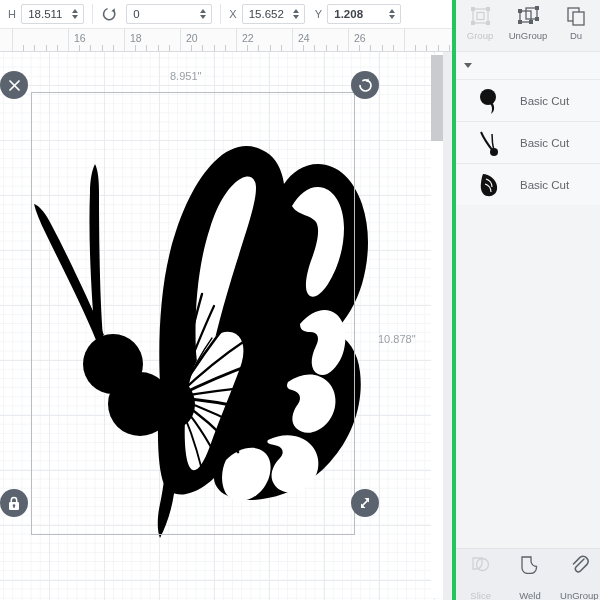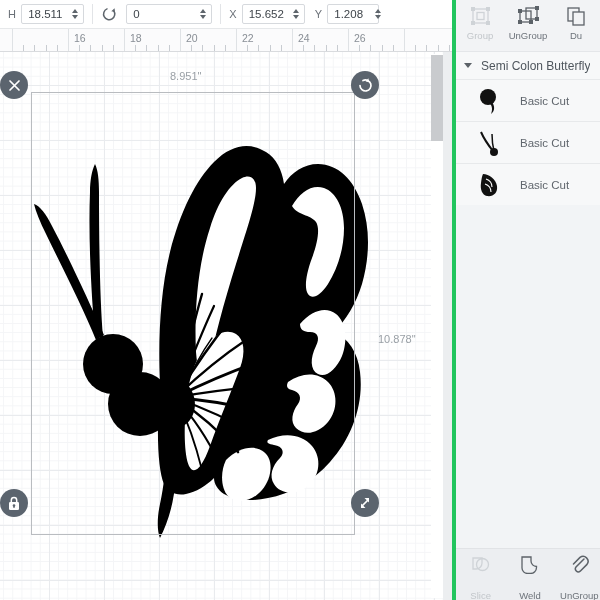--- a/index.html
+++ b/index.html
@@ -151,21 +151,21 @@
     <div class="tb-group">
       <span class="tb-label">X</span>
       <div class="numbox">
         <span class="val">15.652</span>
         <span class="spin">
             <i class="up"></i>
             <i class="dn"></i>
           </span>
       </div>
       <span class="tb-label" style="margin-left:10px;">Y</span>
-      <div class="numbox" style="width:52px;">
+      <div class="numbox" style="width:74px;font-weight:bold;">
         <span class="val" style="flex:1;">1.208</span>
         <span class="spin">
             <i class="up"></i>
             <i class="dn"></i>
           </span>
       </div>
     </div>
   </div>
 
   <div class="ruler" id="ruler">
@@ -390,21 +390,20 @@
             <rect x="7" y="6" width="11" height="13" fill="#f2f3f5" stroke="#5c6268" stroke-width="1.3"></rect>
           </svg>
         </span>
         <span class="tlab" style="white-space:nowrap;">Du</span>
       </div>
     </div>
 
     <div class="layers">
       <div class="lyr-head">
         <span class="caret"></span>
-        <span class="lyr-title">Semi Colon Butterfly</span>
       </div>
 
       <div class="lyr-row">
         <span class="lyr-thumb">
           <svg width="26" height="28" viewBox="0 0 26 28">
             <circle cx="12" cy="10" r="8" fill="#111"></circle>
             <path d="M16,15 C19,19 19,24 15,27 C17,22 16,18 13,16 Z" fill="#111"></path>
           </svg>
         </span>
         <span class="lyr-name">Basic Cut</span>

